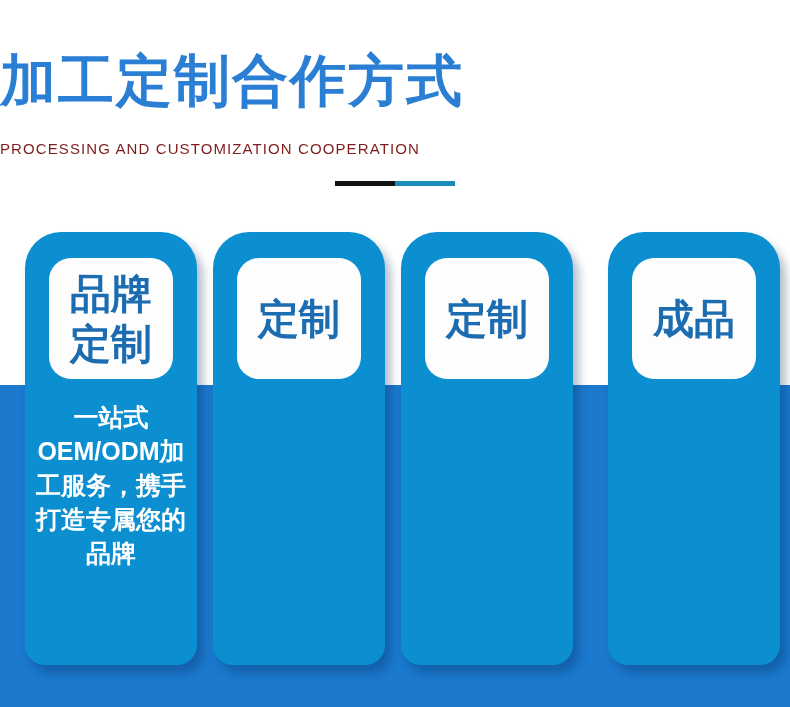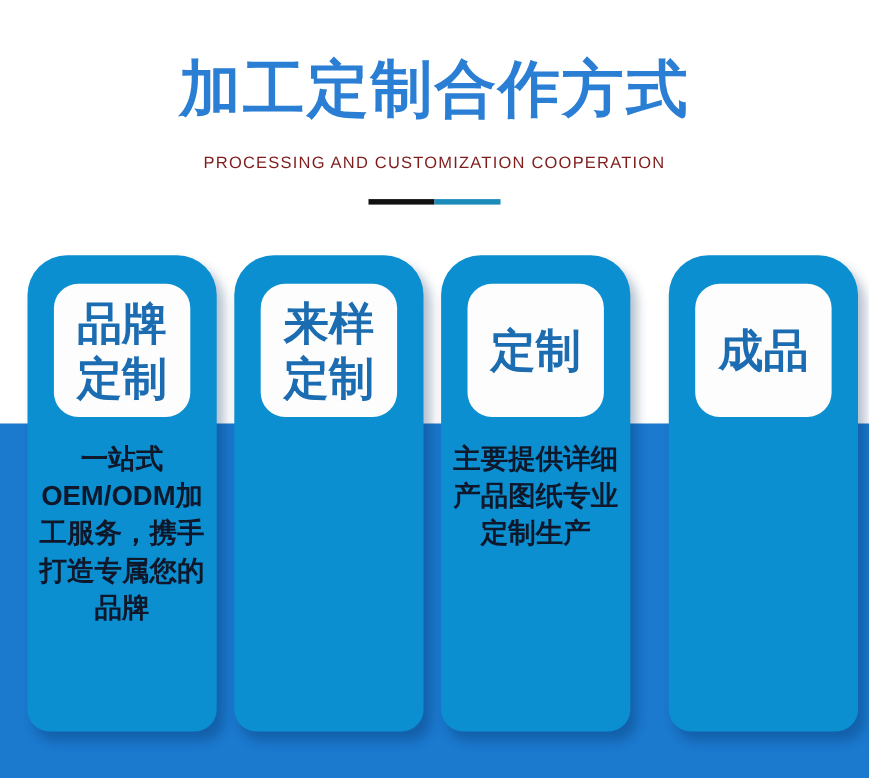--- a/index.html
+++ b/index.html
@@ -35,21 +35,21 @@
   }
 
   
   .header {
     position: absolute;
     left: 0;
     top: 0;
     width: 790px;
     height: 232px;
     z-index: 4;
-    text-align: center;
+    text-align: left;
   }
 
   .page-title {
     position: absolute;
     left: 0;
     top: 48px;
     width: 790px;
     font-size: 56px;
     line-height: 66px;
     font-weight: bold;
@@ -141,21 +141,21 @@
 
   .card-body {
     position: absolute;
     left: 4px;
     right: 4px;
     top: 168px;
     text-align: center;
     font-size: 25px;
     line-height: 34px;
     font-weight: bold;
-    color: #0f172a;
+    color: #ffffff;
     letter-spacing: 0px;
     word-break: break-word;
   }
 </style>
 </head>
 <body>
 
 <div id="page">
 
   <div class="blue-band"></div>
@@ -174,30 +174,28 @@
     <div class="card card-1">
       <div class="card-badge">
         <div class="card-badge-line">品牌</div>
         <div class="card-badge-line">定制</div>
       </div>
       <div class="card-body">一站式OEM/ODM加工服务，携手打造专属您的品牌</div>
     </div>
 
     <div class="card card-2">
       <div class="card-badge">
-        <div class="card-badge-line">来样</div>
         <div class="card-badge-line">定制</div>
       </div>
     </div>
 
     <div class="card card-3">
       <div class="card-badge">
         <div class="card-badge-line">定制</div>
       </div>
-      <div class="card-body">主要提供详细产品图纸专业定制生产</div>
     </div>
 
     <div class="card card-4">
       <div class="card-badge">
         <div class="card-badge-line">成品</div>
       </div>
     </div>
 
   </div>
 </div>

